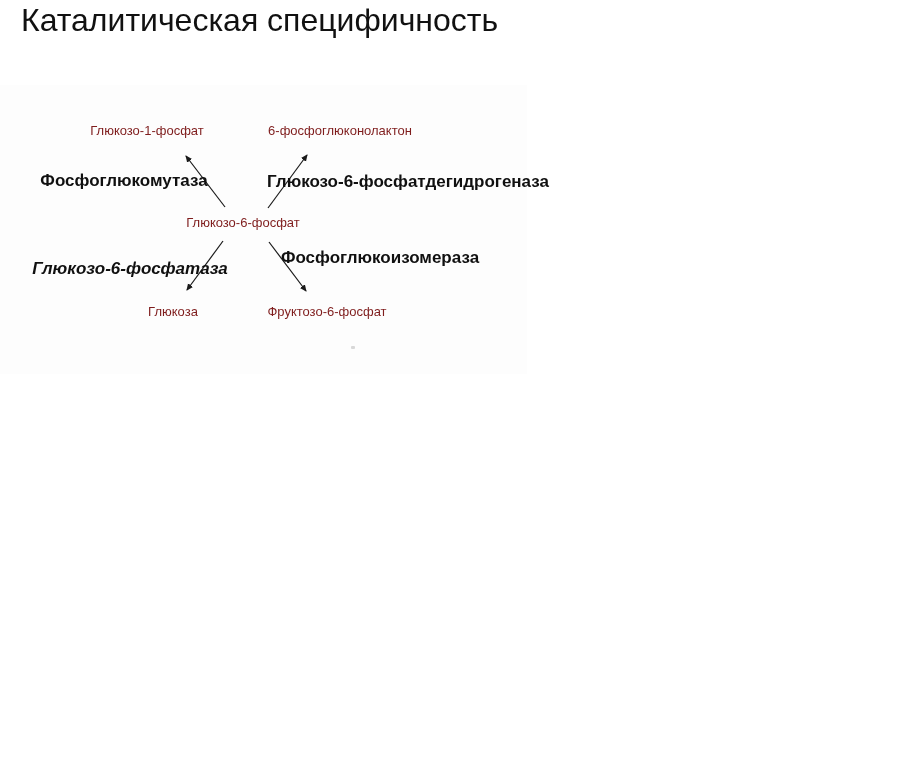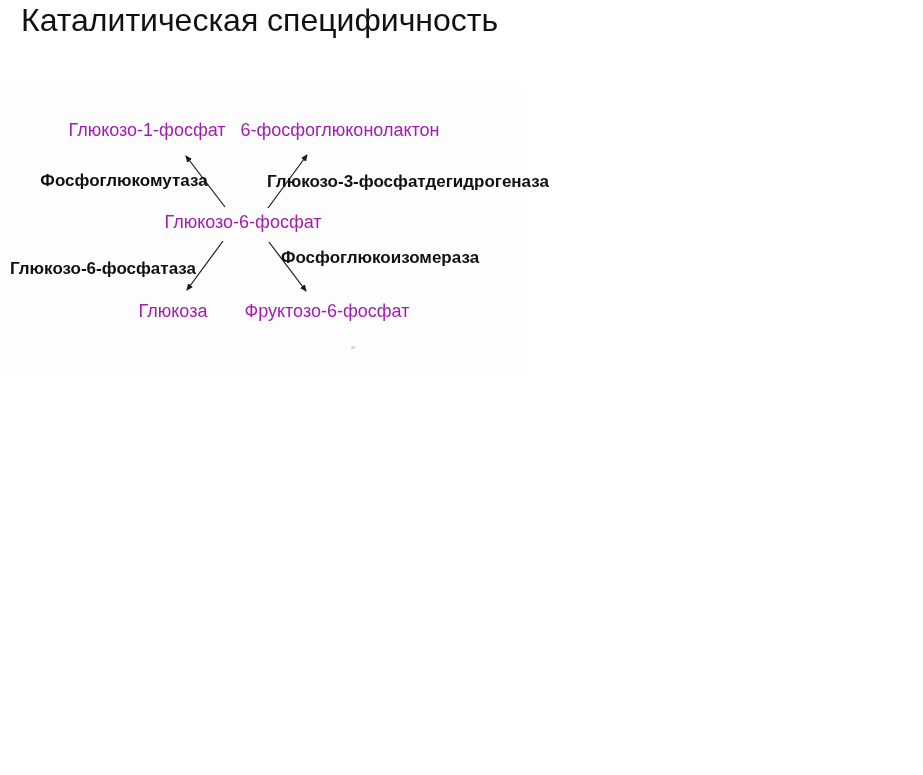--- a/index.html
+++ b/index.html
@@ -36,36 +36,36 @@
   }
   .arrows {
     position: absolute;
     left: 0;
     top: 0;
   }
   .lbl {
     position: absolute;
     transform: translate(-50%, -50%);
     white-space: nowrap;
-    color: #a21caf;
-    font-size: 18px;
+    color: #7f1d1d;
+    font-size: 13px;
     line-height: 1;
   }
   .lbl.enzyme {
     font-weight: 700;
     font-size: 17px;
     color: #101010;
   }
   
   .pos-p-tl { left: 147px; top: 45px; }
   .pos-p-tr { left: 334px; top: 45px; padding-left: 12px; }
   .pos-e-tl { left: 124px; top: 95px; }
   .pos-e-tr { left: 408px; top: 96px; }
   .pos-center { left: 243px; top: 137px; }
-  .pos-e-bl { left: 103px; top: 183px; }
+  .pos-e-bl { left: 130px; top: 183px; font-style: italic; }
   .pos-e-br { left: 380px; top: 172px; }
   .pos-p-bl { left: 157px; top: 226px; margin-left: 16px; }
   .pos-p-br { left: 313px; top: 226px; padding-left: 28px; }
   .speck {
     position: absolute;
     left: 351px;
     top: 261px;
     width: 4px;
     height: 3px;
     background: #b9b9b9;
@@ -93,21 +93,21 @@
       <line x1="223" y1="156" x2="187" y2="205" stroke="#1a1a1a" stroke-width="1.2" marker-end="url(#ah)"></line>
       <line x1="269" y1="157" x2="306" y2="206" stroke="#1a1a1a" stroke-width="1.2" marker-end="url(#ah)"></line>
     </svg>
 
     <span class="lbl product pos-p-tl">Глюкозо-1-фосфат</span>
 
     <span class="lbl product pos-p-tr">6-фосфоглюконолактон</span>
 
     <span class="lbl enzyme pos-e-tl">Фосфоглюкомутаза</span>
 
-    <span class="lbl enzyme pos-e-tr">Глюкозо-3-фосфатдегидрогеназа</span>
+    <span class="lbl enzyme pos-e-tr">Глюкозо-6-фосфатдегидрогеназа</span>
 
     <span class="lbl product pos-center">Глюкозо-6-фосфат</span>
 
     <span class="lbl enzyme pos-e-bl">Глюкозо-6-фосфатаза</span>
 
     <span class="lbl enzyme pos-e-br">Фосфоглюкоизомераза</span>
 
     <span class="lbl product pos-p-bl">Глюкоза</span>
 
     <span class="lbl product pos-p-br">Фруктозо-6-фосфат</span>

